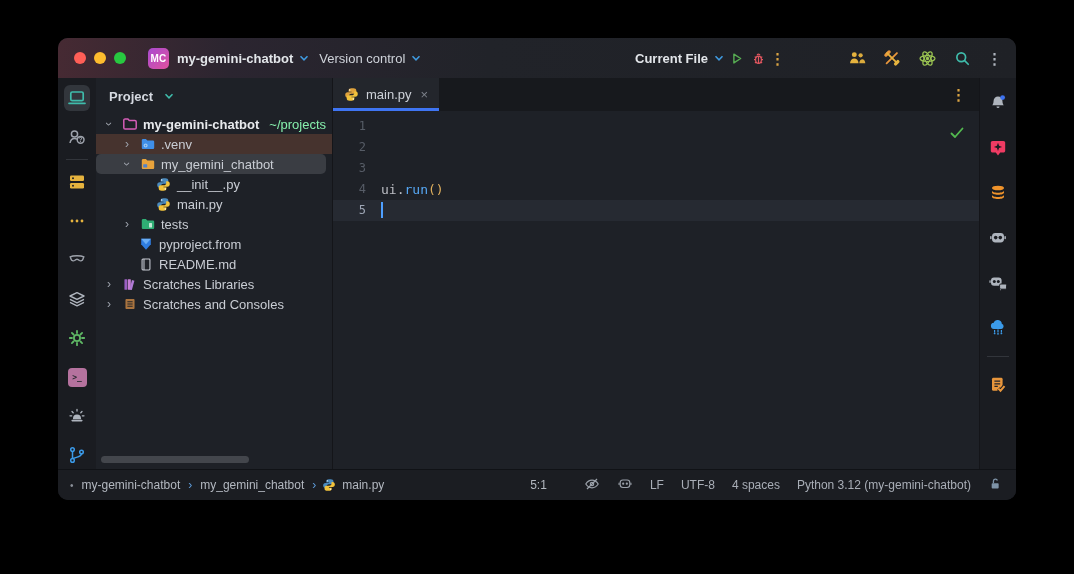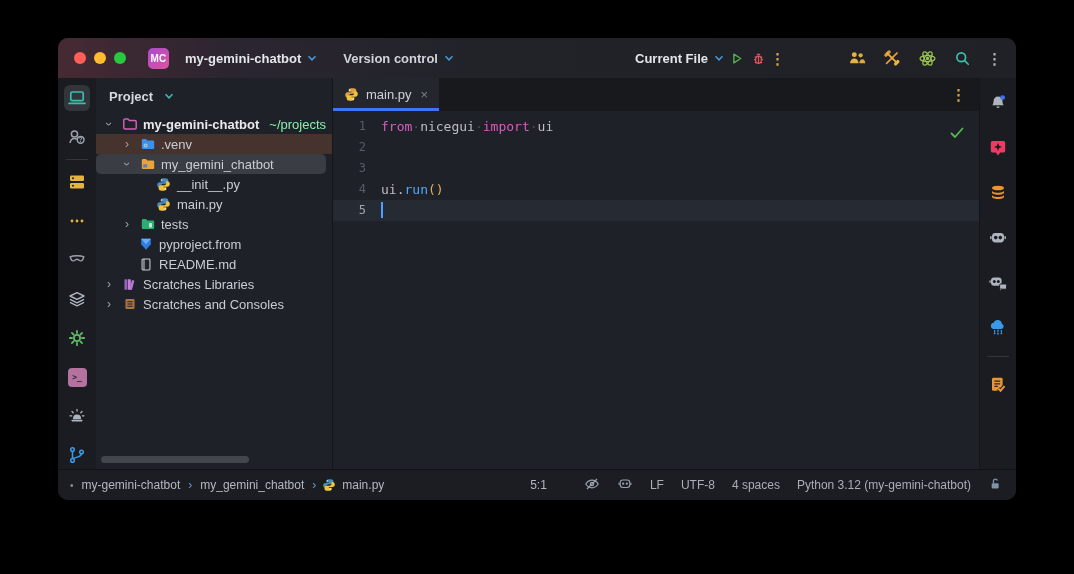--- a/index.html
+++ b/index.html
@@ -6,23 +6,23 @@
     font-family:"Liberation Sans",sans-serif;-webkit-font-smoothing:antialiased;}
   .window{position:absolute;left:58px;top:38px;width:958px;height:462px;background:#1e2127;
     border-radius:10px;overflow:hidden;display:flex;flex-direction:column;box-shadow:0 18px 60px rgba(0,0,0,.7);}
   
   .titlebar{height:40px;flex:0 0 40px;display:flex;align-items:center;padding:0 14px 0 16px;
     background:linear-gradient(to right,#462a33 0%,#2b2530 18%,#212329 45%,#1f2126 100%);}
   .lights{display:flex;gap:8px;margin-right:22px;}
   .light{width:12px;height:12px;border-radius:50%;}
   .light.red{background:#ff5f57}.light.yellow{background:#febc2e}.light.green{background:#28c840}
   .proj-badge{width:21px;height:21px;border-radius:5px;background:linear-gradient(135deg,#a94bd1,#e0519e);
-    color:#fff;font-size:10px;font-weight:bold;display:flex;align-items:center;justify-content:center;letter-spacing:.3px;margin-right:16px;}
+    color:#fff;font-size:10px;font-weight:bold;display:flex;align-items:center;justify-content:center;letter-spacing:.3px;margin-right:8px;}
   .tb-item{display:flex;align-items:center;gap:6px;color:#e3e6ea;font-size:13px;font-weight:600;cursor:default;}
-  .tb-item.plain{font-weight:700;color:#cfd3da;margin-left:26px;}
+  .tb-item.plain{font-weight:400;color:#cfd3da;margin-left:10px;}
   .tb-spacer{flex:1}
   .tb-run{display:flex;align-items:center;gap:2px;margin-right:10px;}
   .tb-icons{display:flex;align-items:center;gap:15px;margin-left:52px;}
   .kebab{font-size:15px;font-weight:bold;color:#aeb4bd;line-height:1;}
   .kebab.yellow{color:#d9a343}
   .icon-btn{display:flex;align-items:center;justify-content:center;width:20px;height:20px;}
   
   .main{flex:1;display:flex;min-height:0;}
   .leftbar{flex:0 0 38px;background:#1a1c21;display:flex;flex-direction:column;align-items:center;padding-top:7px;gap:13px;}
   .rightbar{flex:0 0 36px;background:#1a1c21;display:flex;flex-direction:column;align-items:center;padding-top:12px;gap:19px;border-left:1px solid #141519;}
@@ -381,21 +381,20 @@
         </div>
         <div class="tab-spacer"></div>
         <div class="tab-kebab">
             <span class="kebab yellow">⋮</span>
           </div>
       </div>
 
       <div class="code">
         <div class="cline">
           <span class="gut">1</span>
-          <span class="ctext"><span class="tk-kw">from</span><span class="tk-ws">·</span><span class="tk-plain">nicegui</span><span class="tk-ws">·</span><span class="tk-kw">import</span><span class="tk-ws">·</span><span class="tk-plain">ui</span></span>
         </div>
         <div class="cline">
           <span class="gut">2</span>
           <span class="ctext"></span>
         </div>
         <div class="cline">
           <span class="gut">3</span>
         </div>
         <div class="cline">
           <span class="gut">4</span>

